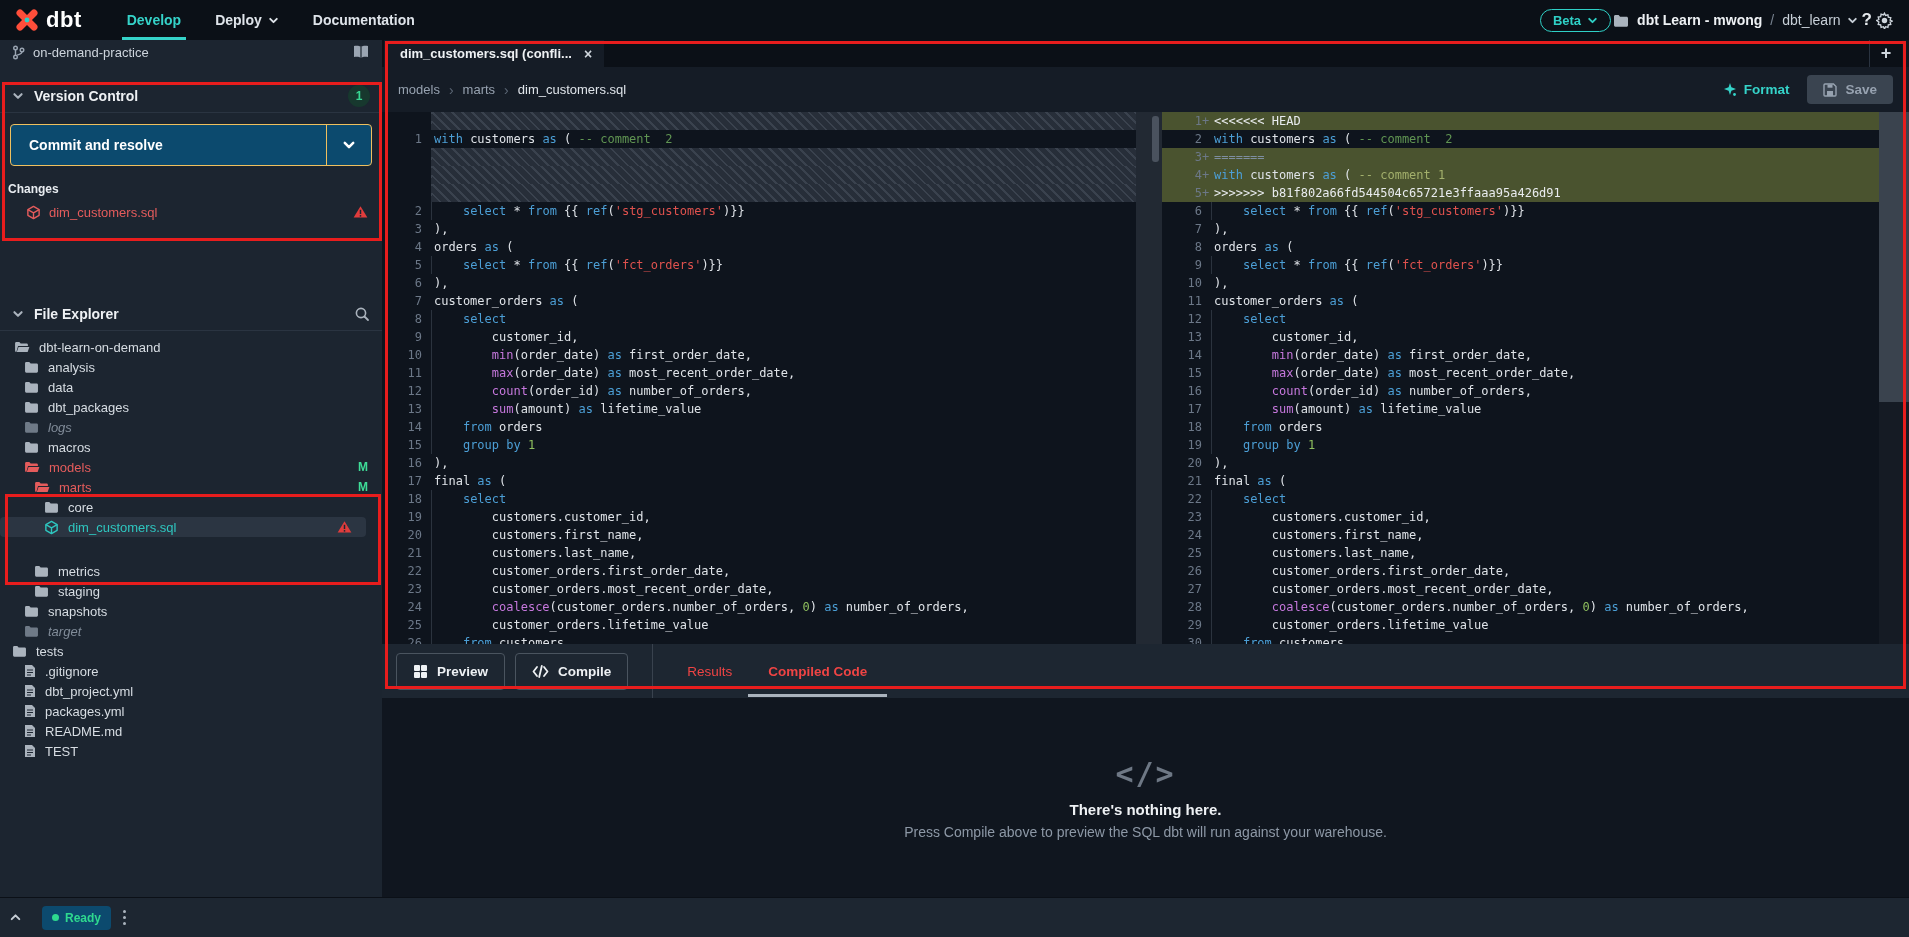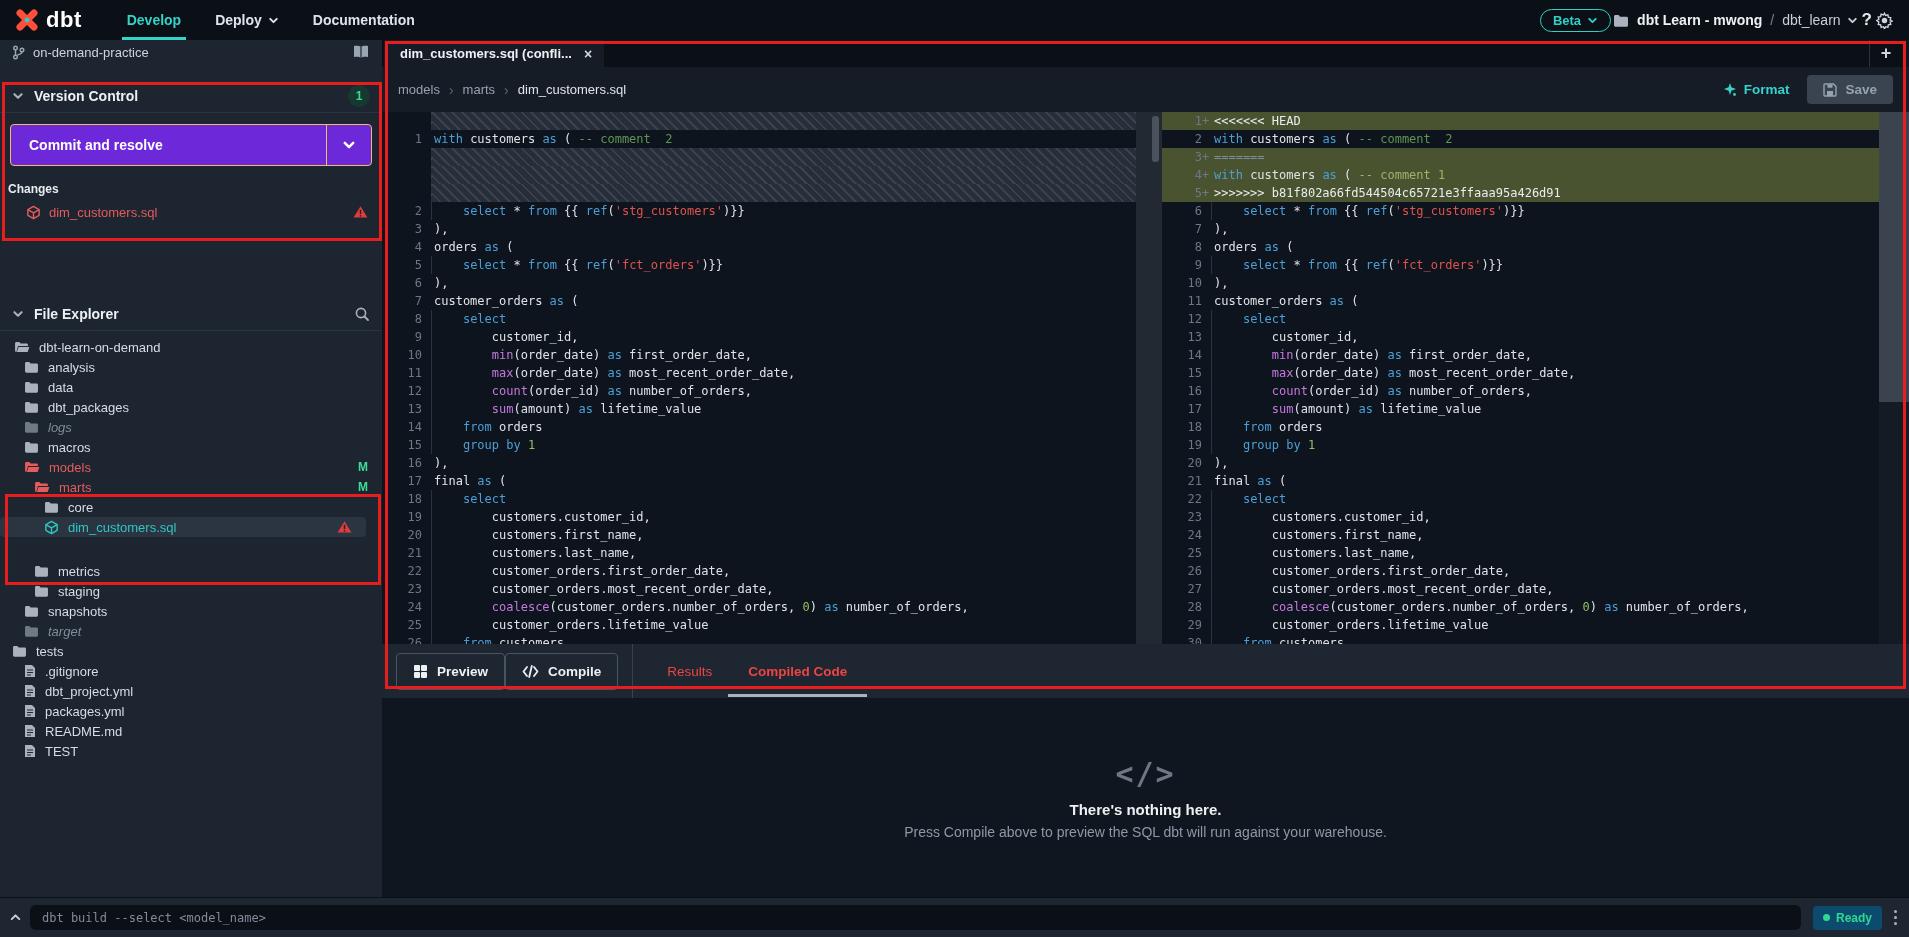--- a/index.html
+++ b/index.html
@@ -26,21 +26,21 @@
   .help{font-size:17px;font-weight:700;color:#e6eaee;cursor:pointer;padding:0 2px}
   
   .sidebar{position:absolute;top:40px;left:0;width:382px;bottom:39px;background:#1c2530;z-index:5}
   .branch-row{height:24px;display:flex;align-items:center;gap:8px;padding:0 12px;color:#cdd4dc}
   .branch-row .spacer{flex:1}
   .sec-head{display:flex;align-items:center;gap:10px;padding:0 12px;height:32px;color:#eef1f4;font-weight:700;font-size:14px}
   .sec-head .right{margin-left:auto}
   .vc{margin-top:16px}
   .vc-badge{width:22px;height:22px;border-radius:50%;background:#17382e;color:#38d792;font-size:12px;font-weight:700;display:flex;align-items:center;justify-content:center}
   .divider{height:1px;background:#2a3441}
-  .vc-btn{margin:11px 10px 10px 10px;height:40px;display:flex;background:#6d28d9;border:1.5px solid #efc05f;border-radius:4px;overflow:hidden;cursor:pointer}
+  .vc-btn{margin:11px 10px 10px 10px;height:40px;display:flex;background:#0c4a6e;border:1.5px solid #efc05f;border-radius:4px;overflow:hidden;cursor:pointer}
   .vc-btn .lbl{flex:1;display:flex;align-items:center;padding-left:18px;color:#fff;font-weight:700;font-size:14px}
   .vc-btn .dd{width:44px;display:flex;align-items:center;justify-content:center;border-left:1px solid #efc05f;color:#fff}
   .changes-lbl{padding:6px 8px 4px 8px;font-size:12px;font-weight:700;color:#e8ecf0}
   .change-row{position:relative;display:flex;align-items:center;gap:8px;height:24px;padding-left:26px;color:#e55c5c;cursor:pointer}
   .row-right{position:absolute;right:14px;top:50%;transform:translateY(-50%)}
   .fx{margin-top:74px}
   .fx-tree{margin-top:6px}
   .ti{position:relative;display:flex;align-items:center;gap:9px;height:20px;color:#d7dde3;cursor:pointer;font-size:13px}
   .ti .nm{white-space:nowrap}
   .ti.muted .nm{color:#818c99;font-style:italic}
@@ -75,21 +75,21 @@
   .code-row.guided .code{border-left-color:#2b333e}
   .code-row.added{background:#4a532f}
   .code-row.sp .code{background:repeating-linear-gradient(45deg,#272e39 0 5px,#3a424e 5px 7px);border-left-color:transparent}
   .tk-kw{color:#4c9fd6}.tk-fn{color:#c678dd}.tk-str{color:#e0524e}.tk-num{color:#8fbf5f}
   .tk-cm{color:#609552}.tk-cm2{color:#a3b06c}.tk-tx{color:#dfe3e8}
   .tk-mk{color:#e9ecef}.tk-mkd{color:#7e8ea0}
   .vscroll{position:absolute;top:0;right:0;width:30px;bottom:0;background:#151b24}
   .vscroll .vthumb{position:absolute;top:0;left:0;right:0;height:290px;background:#3a434e}
   
   .toolbar{position:absolute;left:0;right:0;bottom:200px;height:54px;background:#1d2631;display:flex;align-items:center;padding-left:14px;box-sizing:border-box}
-  .btn{display:flex;align-items:center;gap:9px;border:1px solid #4a545f;border-radius:4px;height:37px;padding:0 16px;font-weight:700;font-size:13.5px;color:#eef1f4;cursor:pointer;background:transparent}
+  .btn{display:flex;align-items:center;gap:9px;border:1px solid #4a545f;border-radius:4px;height:37px;padding:0 16px;font-weight:700;font-size:13.5px;color:#eef1f4;cursor:pointer;margin-right:10px;background:transparent}
   .tb-div{width:1px;height:54px;background:#39424e;margin:0 22px 0 14px}
   .bp-tab{position:relative;height:54px;display:flex;align-items:center;padding:0 12px;font-size:13.5px;color:#ef4444;cursor:pointer;margin-right:12px}
   .bp-tab.active{font-weight:700}
   .bp-tab.active::after{content:"";position:absolute;left:-8px;right:-8px;bottom:1px;height:3px;background:#aab3bd}
   
   .results{position:absolute;left:0;right:0;bottom:0;height:200px;background:#10161f;display:flex;flex-direction:column;align-items:center;justify-content:center;gap:6px}
   .es-icon{font-family:"DejaVu Sans Mono",monospace;font-size:30px;font-weight:700;color:#6e7885;letter-spacing:2px;margin-bottom:4px}
   .es-title{font-weight:700;font-size:15px;color:#eef1f4}
   .es-sub{font-size:14px;color:#8d98a6}
   
@@ -857,21 +857,20 @@
     <div class="es-sub">Press Compile above to preview the SQL dbt will run against your warehouse.</div>
   </div>
 </div>
 
 <div class="cmdbar">
   <span class="caret">
     <svg width="13" height="13" viewBox="0 0 12 12">
         <polyline points="2.5,7.5 6,4 9.5,7.5" fill="none" stroke="currentColor" stroke-width="1.8" stroke-linecap="round" stroke-linejoin="round"></polyline>
       </svg>
   </span>
-  <input class="cmd-input" placeholder="dbt build --select &lt;model_name&gt;" style="">
   <span class="ready">
     <span class="dot"></span>
     <span>Ready</span>
   </span>
   <span class="kebab">
       <i></i>
       <i></i>
       <i></i>
     </span>
 </div>

